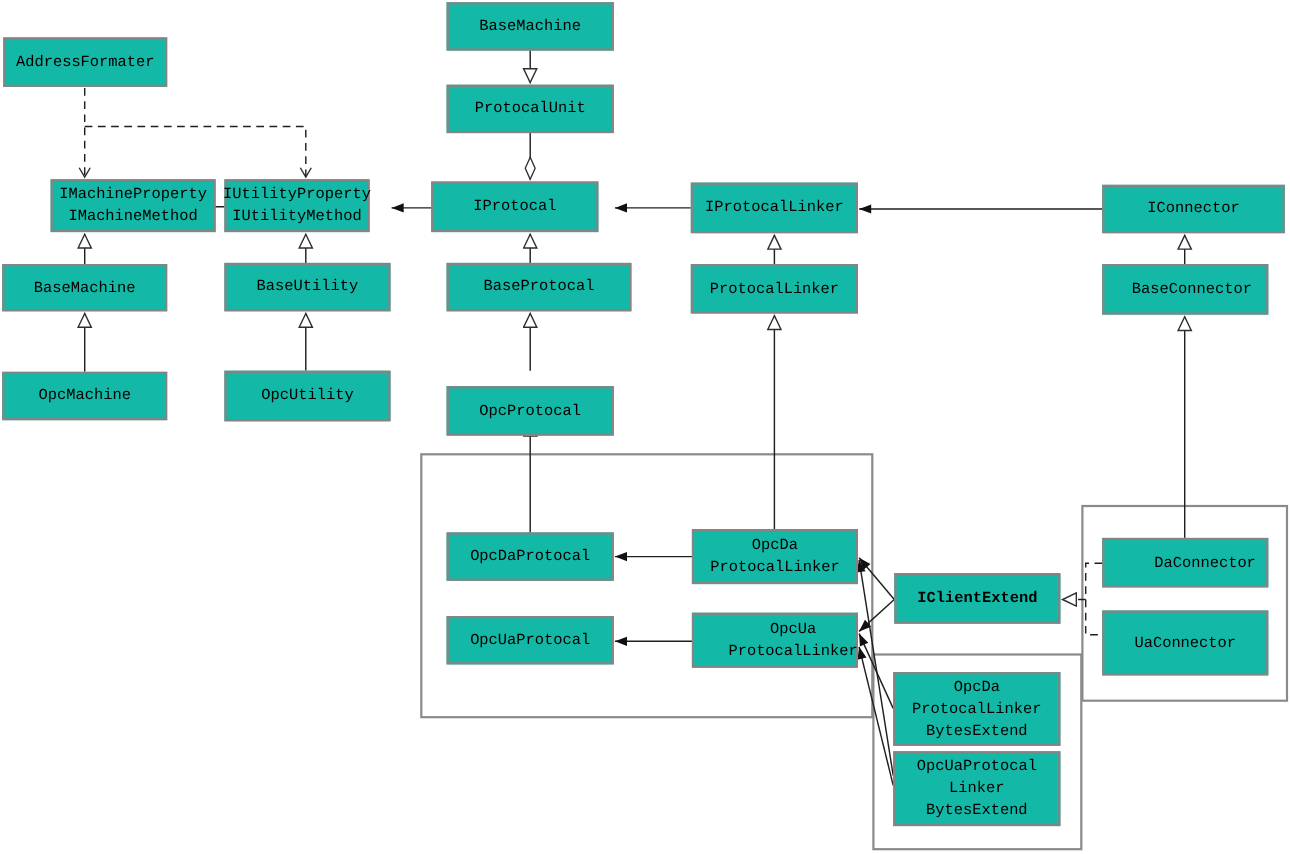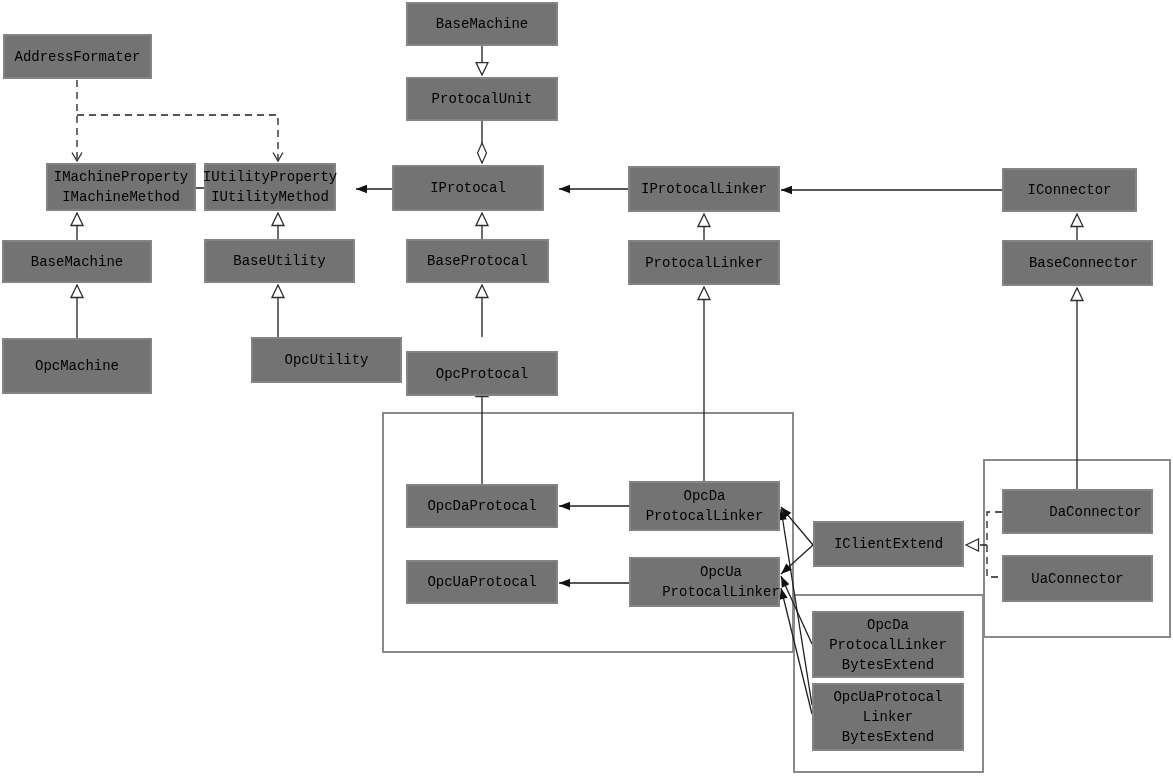--- a/index.html
+++ b/index.html
@@ -19,21 +19,21 @@
   }
   svg.edges{
     position:absolute;left:0;top:0;
     z-index:2;
   }
   .edge{fill:none;stroke:#1f1f1f;stroke-width:1.3px;}
   .edge.dashed{stroke-dasharray:7 5;}
   .node{
     position:absolute;
     z-index:3;
-    background:#737373;
+    background:#14b8a6;
     border:2px solid #848484;
     box-sizing:border-box;
     display:flex;flex-direction:column;
     align-items:center;justify-content:center;
     text-align:center;
     font-size:14px;line-height:20px;
     color:#000000;
     white-space:nowrap;
   }
   .node-line{display:block;}
@@ -97,43 +97,43 @@
       <div class="node" style="left: 3px; top: 34px; width: 149px; height: 45px;">
         <span class="node-line">AddressFormater</span>
       </div>
       <div class="node" style="left: 2px; top: 163px; width: 150px; height: 48px; margin-left: 44px;">
         <span class="node-line">IMachineProperty</span>
         <span class="node-line">IMachineMethod</span>
       </div>
       <div class="node" style="left: 2px; top: 240px; width: 150px; height: 43px;">
         <span class="node-line">BaseMachine</span>
       </div>
-      <div class="node" style="left: 2px; top: 338px; width: 150px; height: 56px;">
+      <div class="node" style="left: 2px; top: 338px; width: 150px; height: 44px;">
         <span class="node-line">OpcMachine</span>
       </div>
       <div class="node" style="left: 204px; top: 163px; width: 132px; height: 48px;">
         <span class="node-line">IUtilityProperty</span>
         <span class="node-line">IUtilityMethod</span>
       </div>
       <div class="node" style="left: 204px; top: 239px; width: 151px; height: 44px;">
         <span class="node-line">BaseUtility</span>
       </div>
-      <div class="node" style="left: 204px; top: 337px; width: 151px; height: 46px; margin-left: 47px;">
+      <div class="node" style="left: 204px; top: 337px; width: 151px; height: 46px;">
         <span class="node-line">OpcUtility</span>
       </div>
       <div class="node" style="left: 406px; top: 2px; width: 152px; height: 44px;">
         <span class="node-line">BaseMachine</span>
       </div>
       <div class="node" style="left: 406px; top: 77px; width: 152px; height: 44px;">
         <span class="node-line">ProtocalUnit</span>
       </div>
       <div class="node" style="left: 392px; top: 165px; width: 152px; height: 46px;">
         <span class="node-line">IProtocal</span>
       </div>
-      <div class="node" style="left: 406px; top: 239px; width: 143px; height: 44px;">
+      <div class="node" style="left: 406px; top: 239px; width: 168px; height: 44px;">
         <span class="node-line">BaseProtocal</span>
       </div>
       <div class="node" style="left: 406px; top: 337px; width: 152px; height: 45px; margin-top: 14px;">
         <span class="node-line">OpcProtocal</span>
       </div>
       <div class="node" style="left: 628px; top: 166px; width: 152px; height: 46px;">
         <span class="node-line">IProtocalLinker</span>
       </div>
       <div class="node" style="left: 628px; top: 240px; width: 152px; height: 45px;">
         <span class="node-line">ProtocalLinker</span>
@@ -145,33 +145,33 @@
         <span class="node-line">OpcDa</span>
         <span class="node-line">ProtocalLinker</span>
       </div>
       <div class="node" style="left: 406px; top: 560px; width: 152px; height: 44px;">
         <span class="node-line">OpcUaProtocal</span>
       </div>
       <div class="node" style="left: 629px; top: 557px; width: 151px; height: 50px; padding-left: 33px;">
         <span class="node-line">OpcUa</span>
         <span class="node-line">ProtocalLinker</span>
       </div>
-      <div class="node" style="left: 813px; top: 521px; width: 151px; height: 46px;">
+      <div class="node" style="left: 813px; top: 521px; width: 151px; height: 46px; font-weight: bold;">
         <span class="node-line">IClientExtend</span>
       </div>
-      <div class="node" style="left: 1002px; top: 168px; width: 135px; height: 44px;">
+      <div class="node" style="left: 1002px; top: 168px; width: 166px; height: 44px;">
         <span class="node-line">IConnector</span>
       </div>
       <div class="node" style="left: 1002px; top: 240px; width: 151px; height: 46px; padding-left: 12px;">
         <span class="node-line">BaseConnector</span>
       </div>
       <div class="node" style="left: 1002px; top: 489px; width: 151px; height: 45px; padding-left: 36px;">
         <span class="node-line">DaConnector</span>
       </div>
-      <div class="node" style="left: 1002px; top: 555px; width: 151px; height: 47px;">
+      <div class="node" style="left: 1002px; top: 555px; width: 151px; height: 59px;">
         <span class="node-line">UaConnector</span>
       </div>
       <div class="node" style="left: 812px; top: 611px; width: 152px; height: 67px;">
         <span class="node-line">OpcDa</span>
         <span class="node-line">ProtocalLinker</span>
         <span class="node-line">BytesExtend</span>
       </div>
       <div class="node" style="left: 812px; top: 683px; width: 152px; height: 68px;">
         <span class="node-line">OpcUaProtocal</span>
         <span class="node-line">Linker</span>

